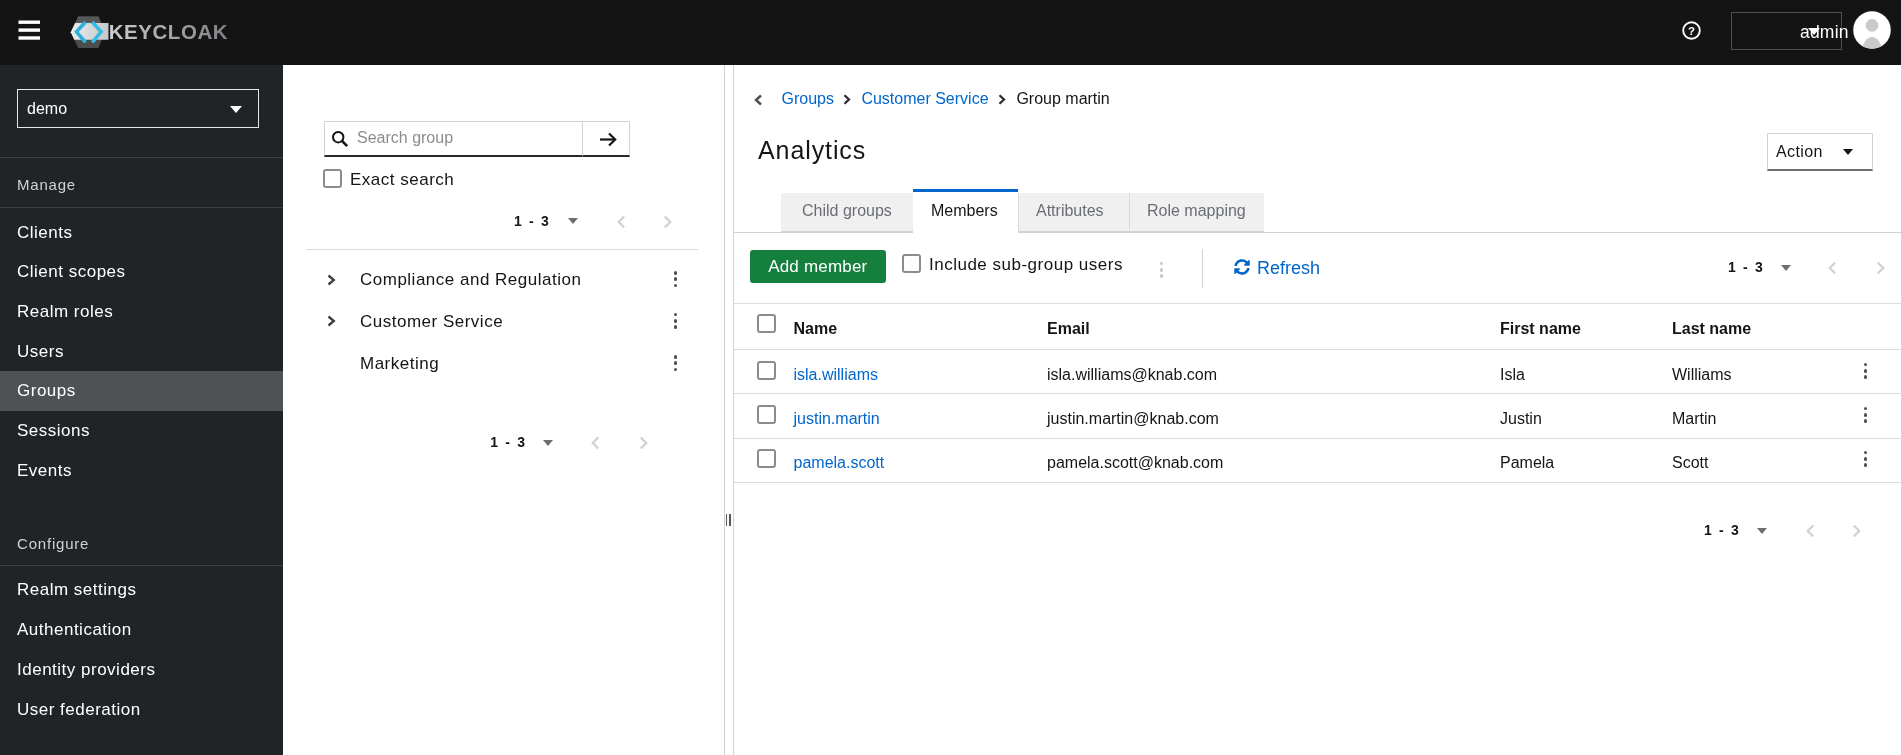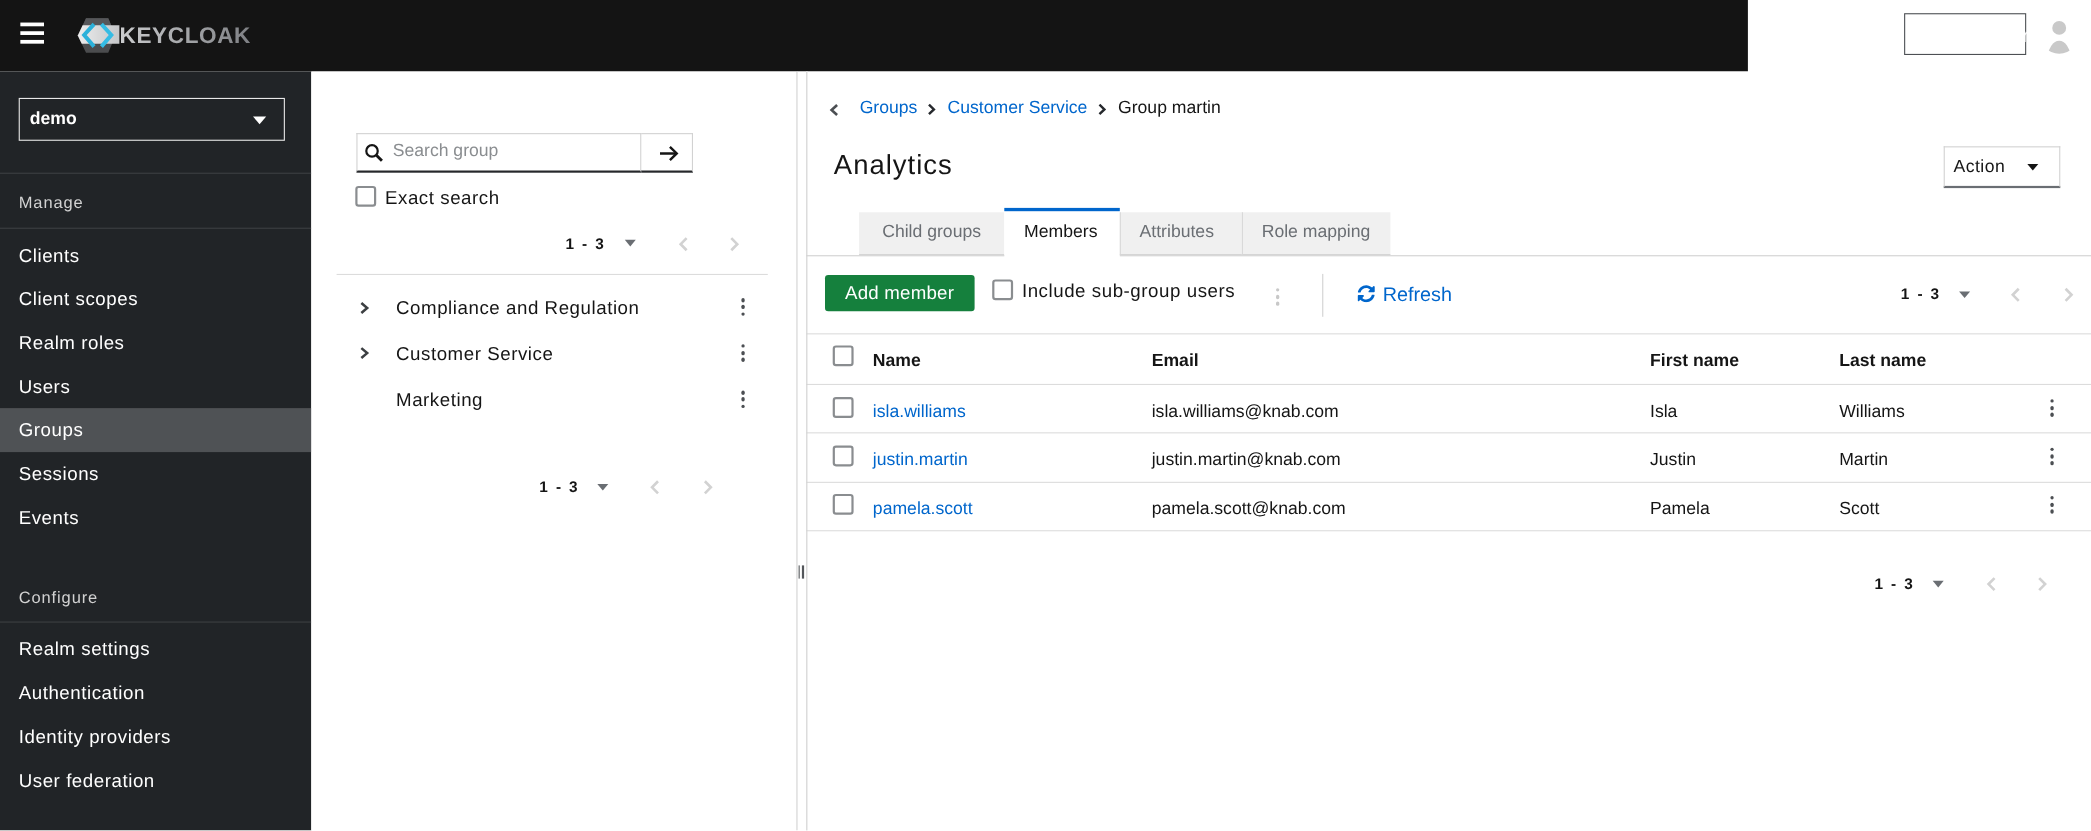--- a/index.html
+++ b/index.html
@@ -1,23 +1,23 @@
 <!DOCTYPE html>
 <html><head>
 <meta charset="utf-8">
 <style>
 * { margin:0; padding:0; box-sizing:border-box; }
 html,body { width:1901px; height:755px; background:#fff; font-family:"Liberation Sans", sans-serif; overflow:hidden; }
 .abs { position:absolute; }
 #page { position:relative; width:1901px; height:755px; }
 
-#hdr { left:0; top:0; width:1589px; height:65px; background:#141414; }
+#hdr { left:0; top:0; width:1901px; height:65px; background:#141414; }
 
 #side { left:0; top:65px; width:283px; height:690px; background:#212427; }
-#realmbox { left:17px; top:24px; width:242px; height:39px; border:1px solid #e8e8e8;font-weight:bold; }
+#realmbox { left:17px; top:24px; width:242px; height:39px; border:1px solid #e8e8e8; }
 #realmbox .txt { left:9px; top:10px; font-size:16px; color:#fff; }
 .sep { background:#3c3f42; height:1px; }
 .navsec { font-size:15px; letter-spacing:0.8px; color:#d2d2d2; }
 .navitem { left:0; width:283px; height:40px; font-size:17px; letter-spacing:0.5px; color:#fff; line-height:40px; padding-left:17px; }
 .navitem.cur { background:#4f5255; }
 
 #mid { left:283px; top:65px; width:441px; height:690px; background:#fff; }
 
 #split { left:724px; top:65px; width:10px; height:690px; background:#fff; border-left:1px solid #d2d2d2; border-right:1px solid #d2d2d2; }
 

